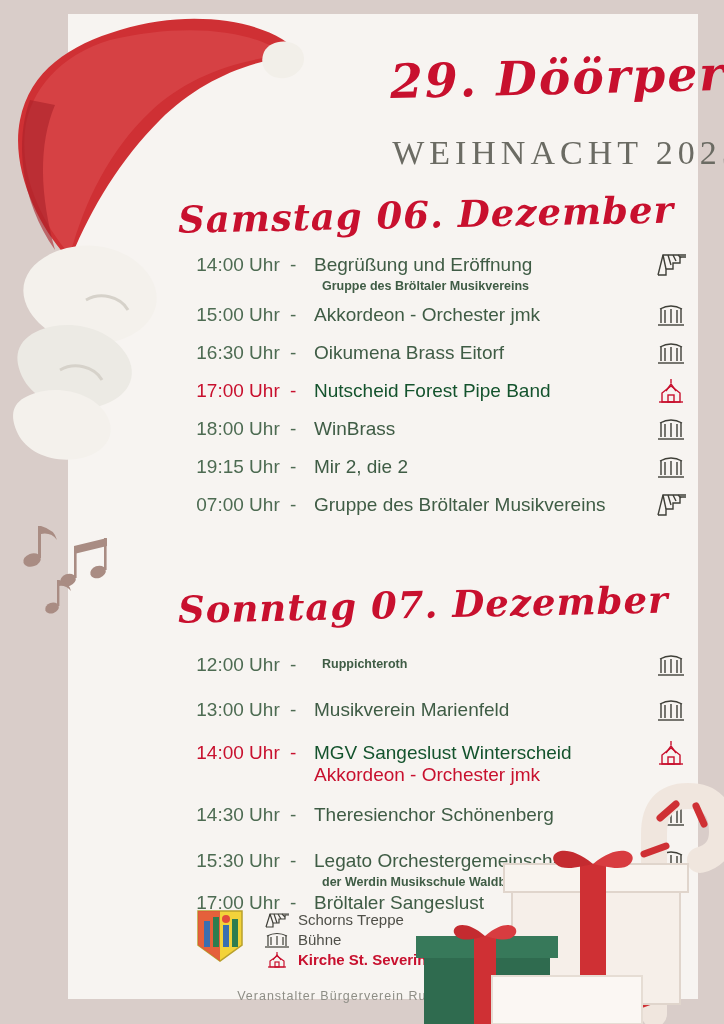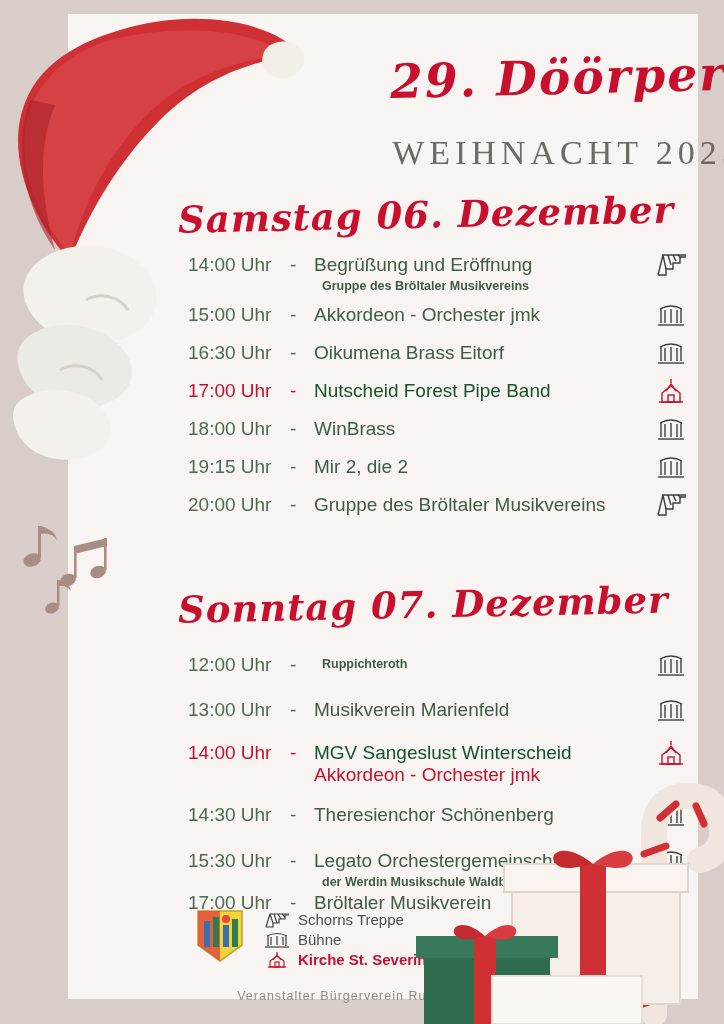--- a/index.html
+++ b/index.html
@@ -59,21 +59,21 @@
   
   .sched{position:absolute; left:0; width:630px;}
   .row{
     position:relative;
     height:38px;
   }
   .time{
     position:absolute;
     left:120px;
     width:100px;
-    text-align:left;
+    text-align:center;
     font-size:19px;
     color:#4d6b52;
     white-space:nowrap;
   }
   .dash{
     position:absolute;
     left:222px;
     font-size:19px;
     color:#4d6b52;
   }
@@ -235,21 +235,21 @@
             <g stroke="#3f3f38" stroke-width="1.4" fill="none">
               <path d="M4 7 q11 -6 22 0"></path>
               <path d="M5 7 L5 21 M25 7 L25 21"></path>
               <path d="M2 23 L28 23"></path>
               <path d="M9 8 L9 21 M15 7 L15 21 M21 8 L21 21"></path>
             </g>
           </svg>
         </div>
       </div>
       <div class="row" style="position: absolute; top: 240px; left: 0px; width: 630px;">
-        <div class="time">20:00 Uhr</div>
+        <div class="time">07:00 Uhr</div>
         <div class="dash">-</div>
         <div class="act"><span>Gruppe des Bröltaler Musikvereins</span></div>
         <div class="venue">
           <svg class="icon" viewBox="0 0 32 26" width="32" height="26">
             <g stroke="#3f3f38" stroke-width="1.4" fill="none">
               <path d="M2 23 L10 23 L10 17 L17 17 L17 11 L24 11 L24 5 L30 5"></path>
               <path d="M2 23 L7 3 L30 3"></path>
               <path d="M7 3 L10 17 M12 3 L15 13 M17 3 L20 9 M22 3 L25 6"></path>
             </g>
           </svg>
@@ -332,21 +332,21 @@
               <path d="M5 7 L5 21 M25 7 L25 21"></path>
               <path d="M2 23 L28 23"></path>
               <path d="M9 8 L9 21 M15 7 L15 21 M21 8 L21 21"></path>
             </g>
           </svg>
         </div>
       </div>
       <div class="row" style="position: absolute; top: 238px; left: 0px; width: 630px;">
         <div class="time">17:00 Uhr</div>
         <div class="dash">-</div>
-        <div class="act"><span>Bröltaler Musikverein</span></div>
+        <div class="act"><span>Bröltaler Sangeslust</span></div>
       </div>
     </div>
 
   <div class="crest">
     <svg viewBox="0 0 56 56" width="56" height="56">
       <path d="M6 4 h44 v34 l-22 16 L6 38 Z" fill="#f3d33a" stroke="#b9a12c" stroke-width="1.5"></path>
       <path d="M6 4 h22 v50 L6 38 Z" fill="#e24b3c" opacity="0.85"></path>
       <rect x="12" y="14" width="6" height="26" fill="#3a6fb0"></rect>
       <rect x="21" y="10" width="6" height="30" fill="#2e7d4f"></rect>
       <rect x="31" y="18" width="6" height="22" fill="#3a6fb0"></rect>

